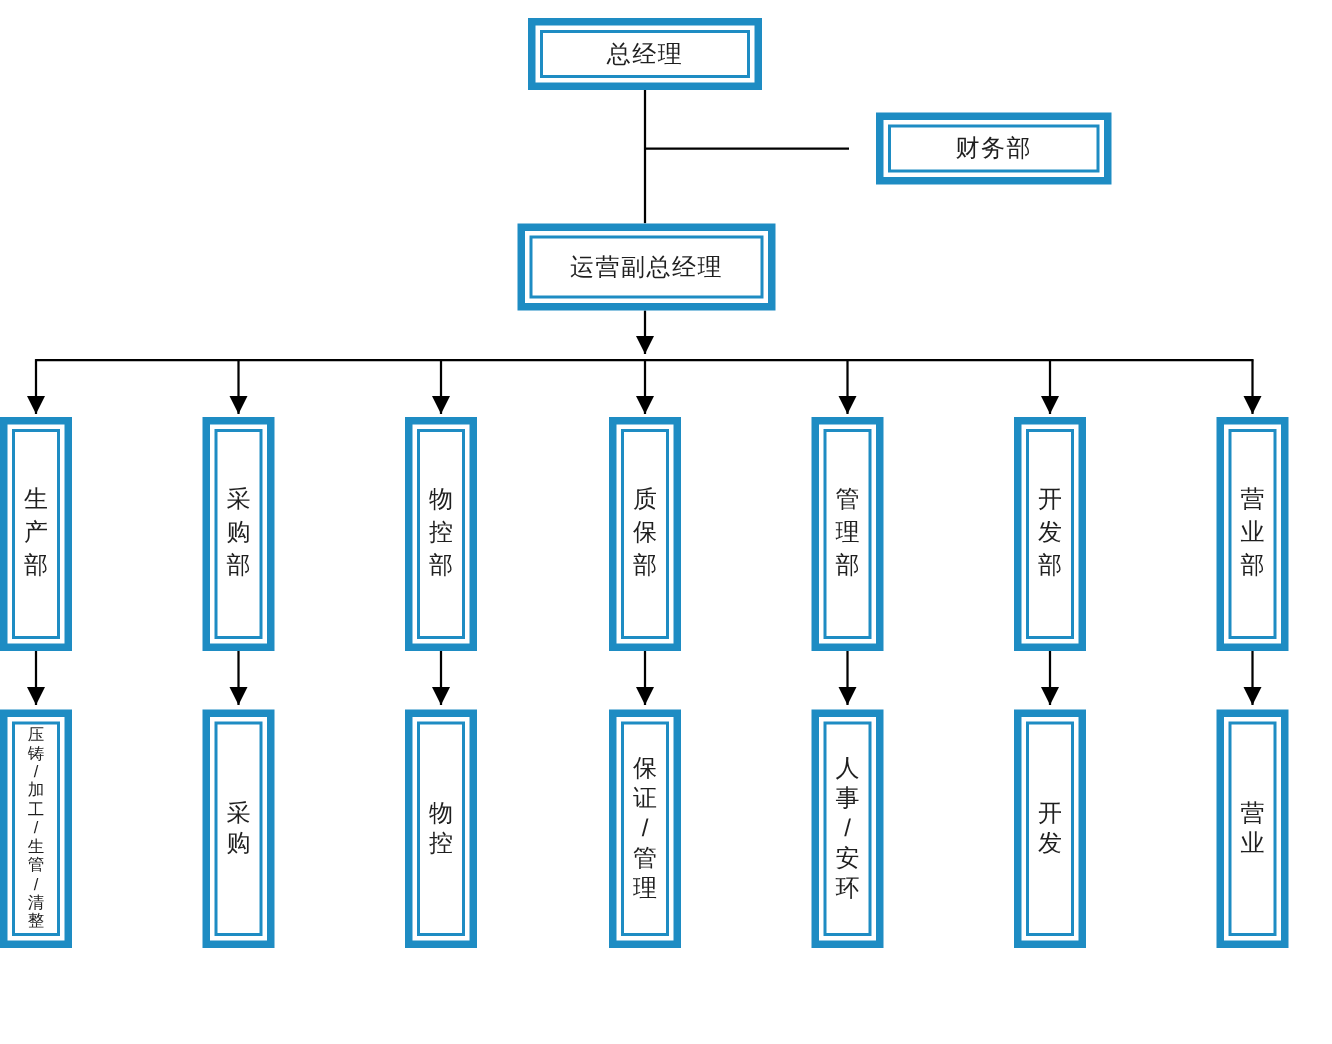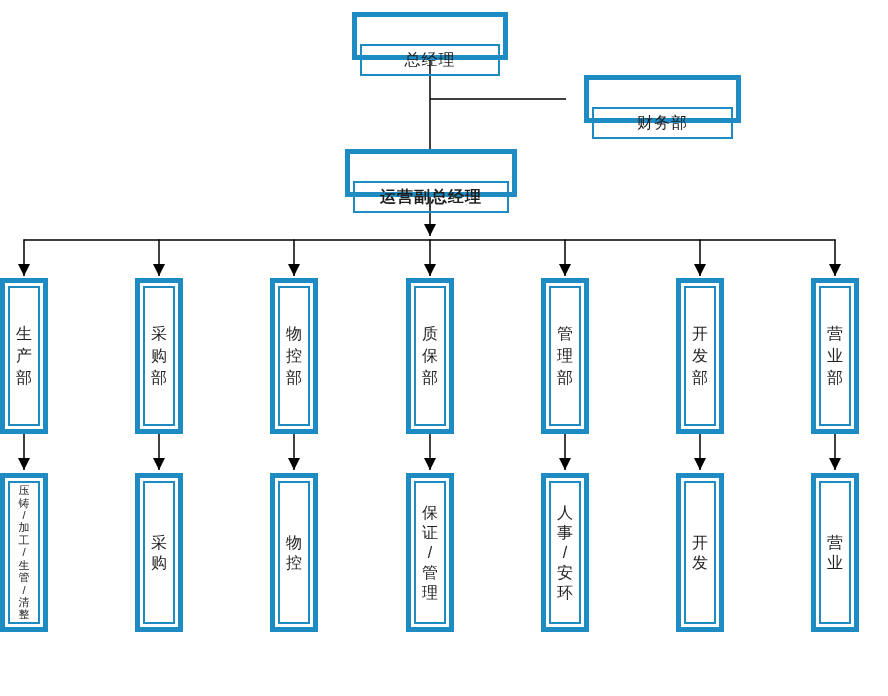--- a/index.html
+++ b/index.html
@@ -38,24 +38,24 @@
     width: 100%; height: 100%;
     border: 2px solid var(--blue);
     display: flex;
     align-items: center;
     justify-content: center;
     text-align: center;
     overflow: hidden;
   }
 
   
-  .hbox .node-inner { font-size: 16px; letter-spacing: 1px; margin-top: 24px; }
+  .hbox .node-inner { font-size: 16px; letter-spacing: 1px; }
   .box-gm   { left: 352px; top: 12px;  width: 156px; height: 48px; }
   .box-fin  { left: 584px; top: 75px;  width: 157px; height: 48px; }
-  .box-coo  { left: 345px; top: 149px; width: 172px; height: 48px; font-weight: bold; }
+  .box-coo  { left: 345px; top: 149px; width: 172px; height: 58px; }
 
   
   .vbox { top: 278px; width: 48px; height: 156px; }
   .sbox { top: 473px; width: 48px; height: 159px; }
 
   .vlabel {
     white-space: pre-line;
     font-size: 16px;
     line-height: 22px;
     text-align: center;

